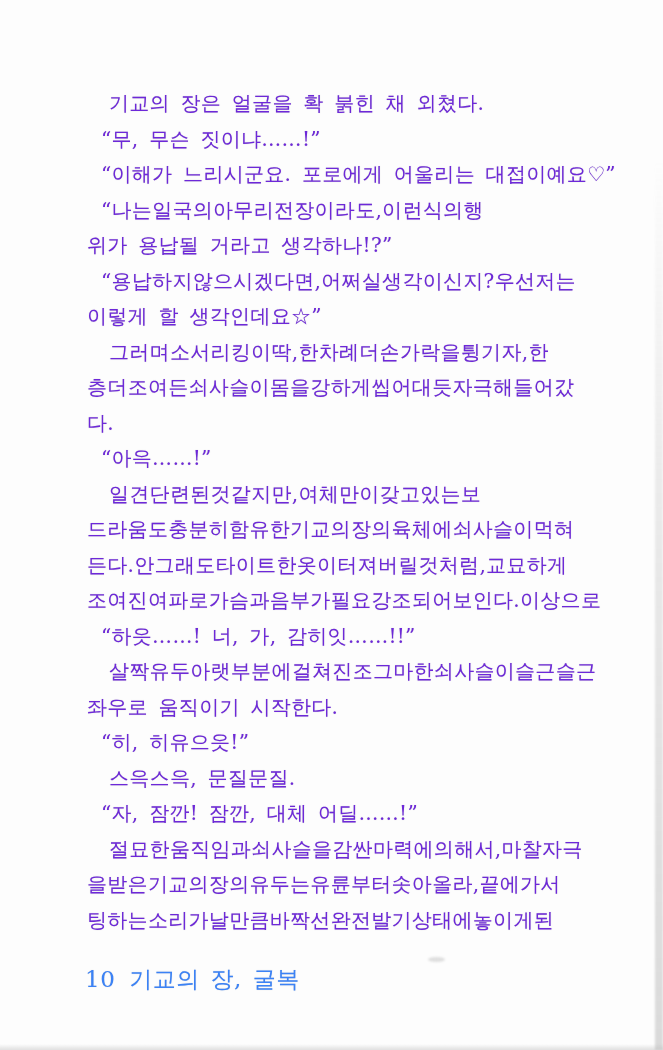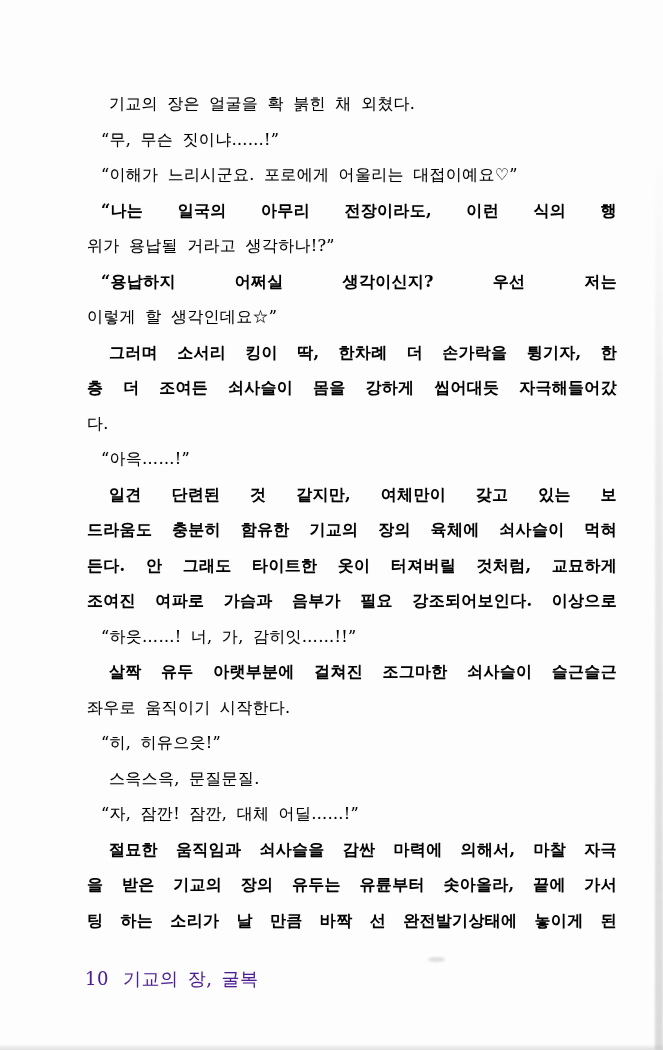--- a/index.html
+++ b/index.html
@@ -9,45 +9,43 @@
     height: 1050px;
     background: #fdfdfd;
     overflow: hidden;
     font-family: "DejaVu Serif", "Liberation Serif", serif;
   }
   .text-block {
     position: absolute;
     left: 87px;
     top: 86px;
     width: 530px;
-    font-size: 16px;
+    font-size: 20px;
     line-height: 35.5px;
-    color: #000000;
+    color: #6d28d9;
     letter-spacing: 0.3px;
     word-spacing: 4px;
     text-shadow: 0 0 1px rgba(110,110,110,0.35);
   }
   .line { height: 35.5px; line-height: 35.5px; white-space: nowrap; }
   .line.just {
     display: flex;
-    justify-content: space-between;
     align-items: baseline;
     white-space: normal;
-    font-weight: bold;
   }
   .line.indent { padding-left: 22px; }
   .line.quote  { padding-left: 14px; }
   .line.flush  { padding-left: 0; }
   .footer {
     position: absolute;
     left: 85px;
     top: 967px;
-    font-size: 18px;
+    font-size: 23px;
     line-height: 24px;
-    color: #4c1d95;
+    color: #3b82f6;
     letter-spacing: 0.5px;
     word-spacing: 3px;
     text-shadow: 0 0 1px rgba(110,110,110,0.3);
   }
   .footer .running-title { margin-left: 14px; }
   .edge-right {
     position: absolute;
     top: 160px;
     right: 0;
     width: 8px;
@@ -95,20 +93,21 @@
         <span>일국의</span>
         <span>아무리</span>
         <span>전장이라도,</span>
         <span>이런</span>
         <span>식의</span>
         <span>행</span>
       </div>
       <div class="line flush">위가 용납될 거라고 생각하나!?”</div>
       <div class="line quote just">
         <span>“용납하지</span>
+        <span>않으시겠다면,</span>
         <span>어쩌실</span>
         <span>생각이신지?</span>
         <span>우선</span>
         <span>저는</span>
       </div>
       <div class="line flush">이렇게 할 생각인데요☆”</div>
       <div class="line indent just">
         <span>그러며</span>
         <span>소서리</span>
         <span>킹이</span>

